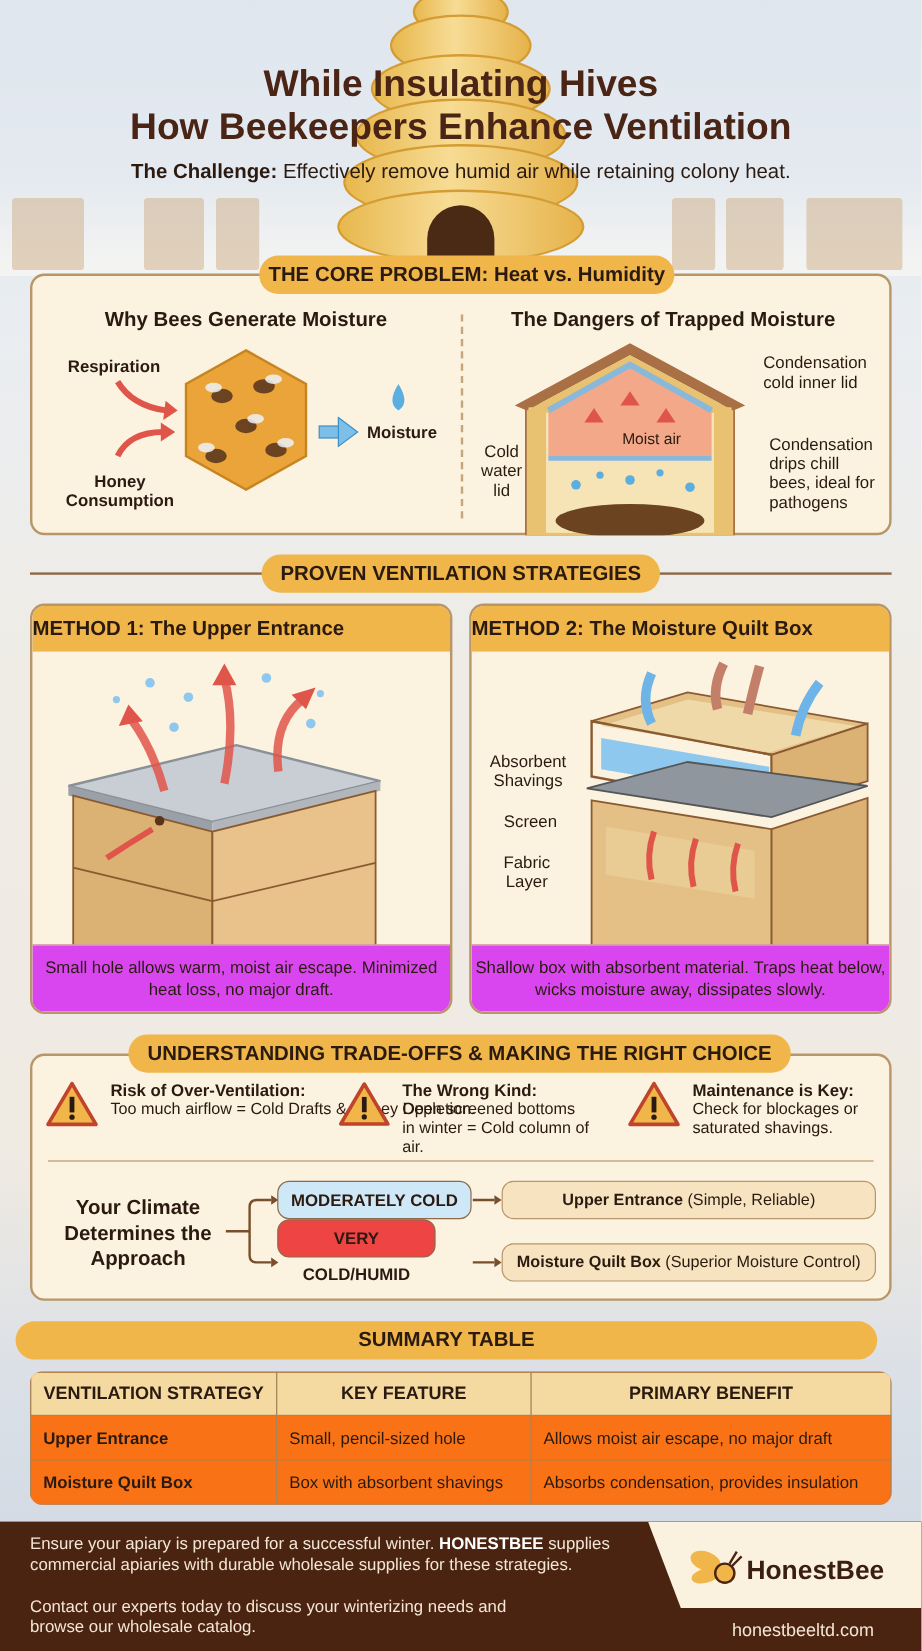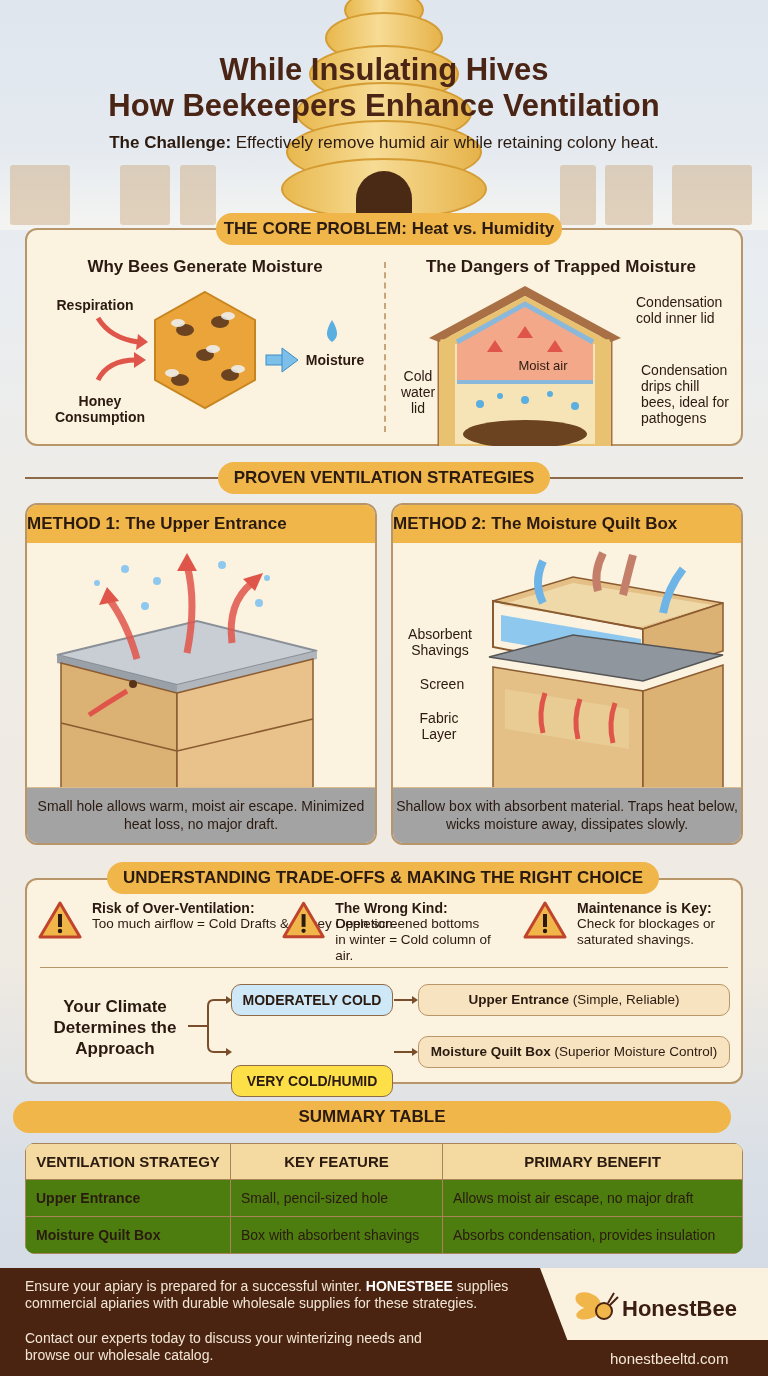--- a/index.html
+++ b/index.html
@@ -14,30 +14,30 @@
 .subtitle{position:absolute;top:133px;left:0;width:768px;text-align:center;font-size:17px;color:#2a1a10}
 .subtitle b{font-weight:bold}
 .panel{position:absolute;background:#fbf2e0;border:2px solid #b8966a;border-radius:12px}
 .pill{position:absolute;background:#f0b64a;border-radius:18px;font-weight:bold;text-align:center;color:#2a1a10;white-space:nowrap}
 .h3{position:absolute;font-weight:bold;font-size:17px;text-align:center}
 .lbl{position:absolute;font-size:14px;line-height:16px;text-align:center}
 .lbl.b{font-weight:bold}
 .dash{position:absolute;left:384px;top:262px;height:170px;border-left:2px dashed #c6a57a}
 .card{position:absolute;background:#fbf2e0;border:2px solid #b8966a;border-radius:12px;overflow:hidden}
 .card-head{height:38px;background:#f0b64a;font-weight:bold;font-size:17px;text-align:left;line-height:38px}
-.card-foot{position:absolute;bottom:0;left:0;right:0;height:56px;background:#a3a3a3;border-top:1px solid #d8bd90;font-size:14px;text-align:center;padding-top:9px;line-height:18px}
+.card-foot{position:absolute;bottom:0;left:0;right:0;height:56px;background:#d946ef;border-top:1px solid #d8bd90;font-size:14px;text-align:center;padding-top:9px;line-height:18px}
 .rule{position:absolute;top:477px;height:2px;background:#8c6a4a}
 .warn{position:absolute;top:900px;display:flex;gap:10px}
 .warn .tri{width:44px;height:40px}
 .warn .txt{font-size:13.5px;line-height:16px}
 .warn .txt b{display:block;font-size:14px}
 .choice{position:absolute;border:1.5px solid #8c6a4a;border-radius:10px;font-size:14px;text-align:center;line-height:30px;height:32px;font-weight:bold}
 .result{position:absolute;border:1.5px solid #b8966a;background:#f7e3c0;border-radius:10px;font-size:13.5px;text-align:center;line-height:30px;height:32px}
 .result b{font-weight:bold}
-table{position:absolute;left:25px;top:1143px;width:718px;border-collapse:collapse;background:#4d7c0f;border-radius:10px;overflow:hidden;font-size:14px}
+table{position:absolute;left:25px;top:1143px;width:718px;border-collapse:collapse;background:#f97316;border-radius:10px;overflow:hidden;font-size:14px}
 th{background:#f4d9a0;font-weight:bold;font-size:15px;height:36px;border:1px solid #a88458}
 td{height:37px;border:1px solid #a88458;padding:0 10px}
 td.strat{font-weight:bold}
 .footer{position:absolute;left:0;top:1268px;width:768px;height:108px;background:#4a2411}
 .foot-logo-bg{position:absolute;left:540px;top:1268px;width:228px;height:72px;background:#fbf1df;clip-path:polygon(0 0,100% 0,100% 100%,12% 100%)}
 .foot-text{position:absolute;left:25px;color:#f3e6d6;font-size:14px;line-height:17px}
 .foot-text b{color:#fff}
 </style>
 </head>
 <body>
@@ -228,21 +228,21 @@
       <path d="M38 10 L26 10 Q20 10 20 16 L20 56 Q20 62 26 62 L38 62"></path>
     </g>
   <polygon points="38,6 44,10 38,14" fill="#7a4e2a"></polygon>
     <polygon points="38,58 44,62 38,66" fill="#7a4e2a"></polygon>
   <line x1="206" y1="10" x2="224" y2="10" stroke="#7a4e2a" stroke-width="2"></line>
     <polygon points="224,6 230,10 224,14" fill="#7a4e2a"></polygon>
   <line x1="206" y1="62" x2="224" y2="62" stroke="#7a4e2a" stroke-width="2"></line>
     <polygon points="224,58 230,62 224,66" fill="#7a4e2a"></polygon>
 </svg>
 <div class="choice" style="left: 231px; top: 984px; width: 162px; background: rgb(207, 232, 247);"><span>MODERATELY COLD</span></div>
-<div class="choice" style="left: 231px; top: 1065px; width: 162px; background: #fde047;"><span>VERY COLD/HUMID</span></div>
+<div class="choice" style="left: 231px; top: 1016px; width: 132px; background: #ef4444;"><span>VERY COLD/HUMID</span></div>
 <div class="result" style="left:418px;top:984px;width:312px"><b>Upper Entrance</b><span> (Simple, Reliable)</span></div>
 <div class="result" style="left:418px;top:1036px;width:312px"><b>Moisture Quilt Box</b><span> (Superior Moisture Control)</span></div>
 
 <div class="pill" style="left:13px;top:1101px;width:718px;height:32px;line-height:32px;font-size:17px">SUMMARY TABLE</div>
 <table>
   <tbody>
       <tr>
     <th style="width:205px">VENTILATION STRATEGY</th>
     <th style="width:212px">KEY FEATURE</th>
     <th>PRIMARY BENEFIT</th>

